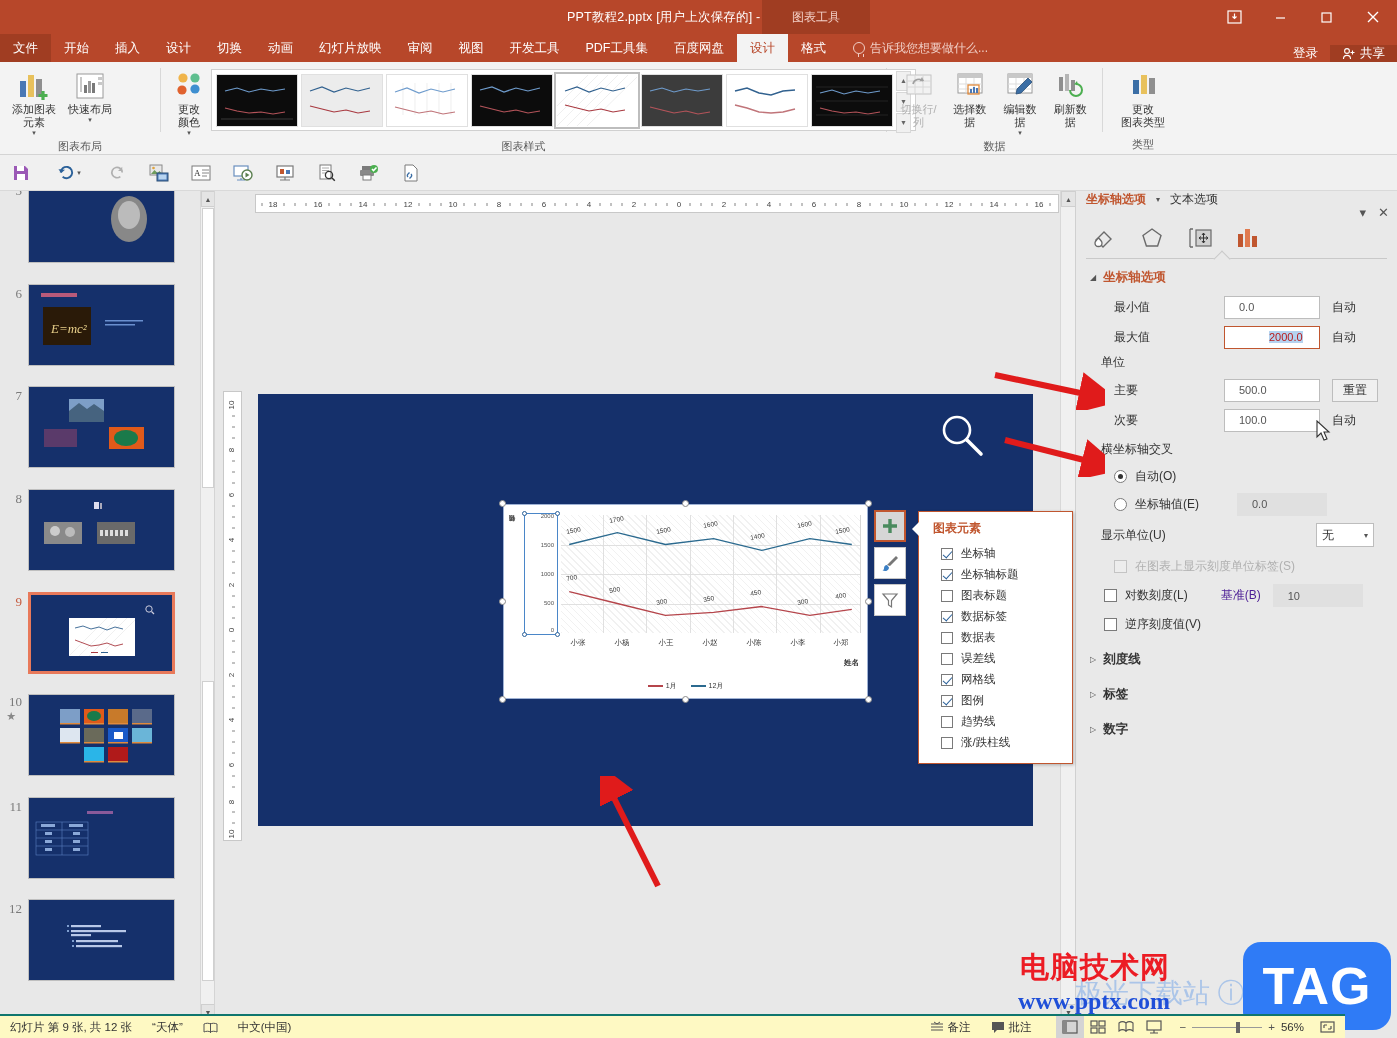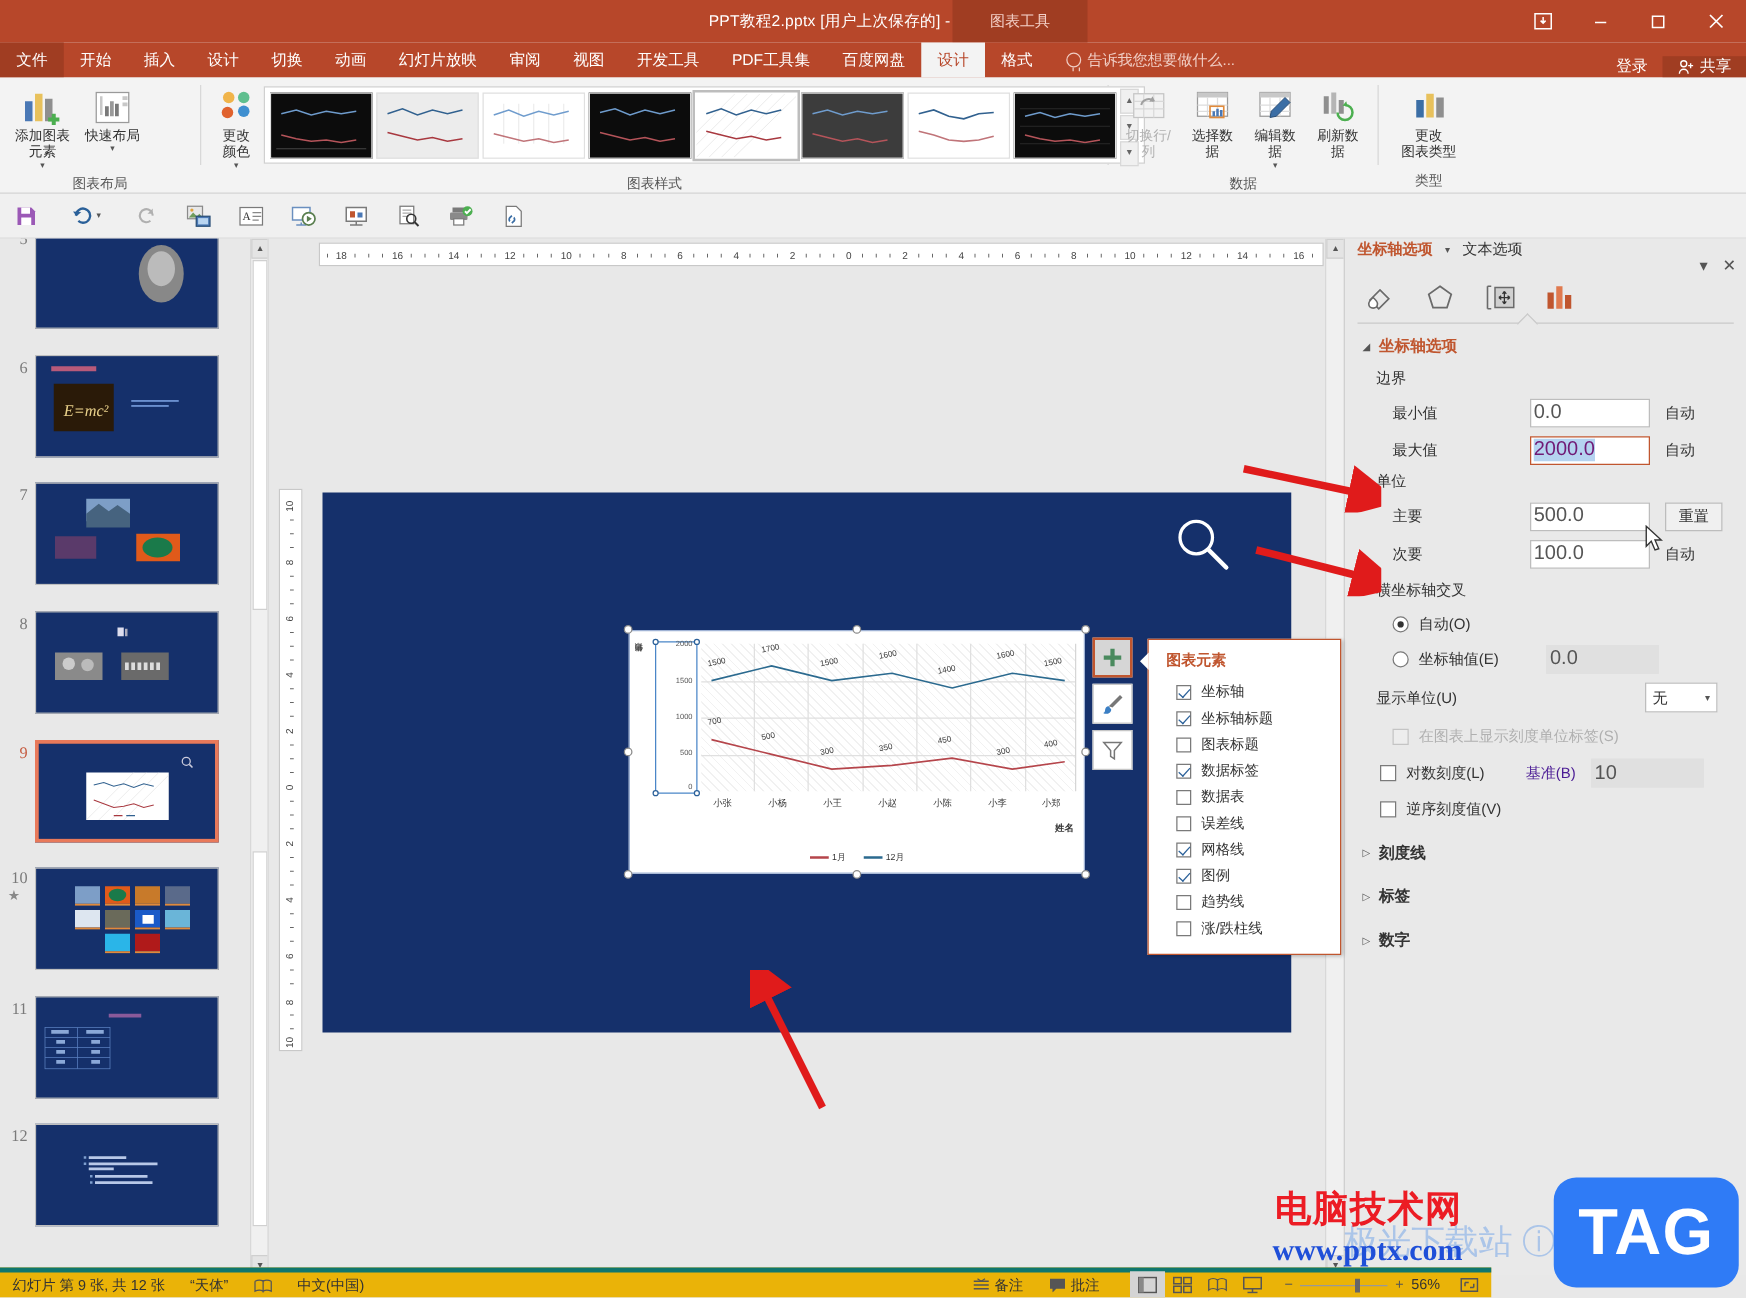--- a/index.html
+++ b/index.html
@@ -288,24 +288,24 @@
   }
   .sec-head.collapsed { color: #333; padding-top: 12px; }
   .tri { font-size: 8px; color: #555; }
   .sub-label { font-size: 12px; color: #333; padding: 2px 0 4px 25px; }
   .row {
     display: flex; align-items: center; height: 30px; padding-left: 38px;
   }
   .row-label { font-size: 12px; color: #333; width: 110px; }
   .tbox {
     width: 96px; height: 23px; background: #fff; border: 1px solid #bdbdbd;
-    font-size: 16px; color: #555; display: flex; align-items: center; padding-left: 2px;
+    font-size: 11px; color: #555; display: flex; align-items: center; padding-left: 14px;
   }
   .tbox.focused { border: 1px solid #c0562f; }
-  .tbox .sel-text { background: #b5d3f0; color: #701a75; }
+  .tbox .sel-text { background: #b5d3f0; color: #b91c1c; margin-left: 30px; }
   .tbox.flat { background: #e0e0e0; border: 1px solid #e0e0e0; }
   .auto-lbl { font-size: 12px; color: #333; margin-left: 12px; }
   .btn-reset {
     margin-left: 12px; width: 46px; height: 23px; background: #f0f0f0;
     border: 1px solid #bdbdbd; font-size: 12px; color: #333;
     display: flex; align-items: center; justify-content: center;
   }
   .radio-row {
     display: flex; align-items: center; height: 28px; padding-left: 38px; font-size: 12px; color: #333;
   }
@@ -327,22 +327,22 @@
   }
   .pchk.dim { border-color: #c4c4c4; background: #ededed; }
   .ddl {
     width: 58px; height: 24px; background: #fff; border: 1px solid #bdbdbd;
     font-size: 12px; color: #333; display: flex; align-items: center;
     justify-content: space-between; padding: 0 5px;
   }
 
   
   .statusbar {
-    position: absolute; left: 0; bottom: 0; width: 1193px; height: 24px;
-    background: #eab308; border-top: 4px solid #0f766e; display: flex;
+    position: absolute; left: 0; bottom: 0; width: 1345px; height: 24px;
+    background: #fef9c3; border-top: 2px solid #0f766e; display: flex;
     align-items: center; font-size: 11.5px; color: #333;
   }
   .sb-item { padding: 0 10px; display: flex; align-items: center; gap: 4px; }
   .sb-right { position: absolute; right: 0; display: flex; align-items: center; gap: 0; }
   .viewbtn {
     width: 28px; height: 22px; display: flex; align-items: center; justify-content: center;
   }
   .viewbtn.act { background: #d4d4d4; }
   .zoomslider { display: flex; align-items: center; gap: 0; padding: 0 6px; }
   .zs-track { width: 70px; height: 1px; background: #999; position: relative; }
@@ -1124,21 +1124,20 @@
           </svg>
       </div>
     </div>
     <div class="pdivider"></div>
 
     <div class="sec-head">
       <span class="tri">◢</span>
       <span>坐标轴选项</span>
     </div>
 
-    <div class="sub-label">边界</div>
 
     <div class="row">
       <span class="row-label">最小值</span>
       <span class="tbox">0.0</span>
       <span class="auto-lbl">自动</span>
     </div>
 
     <div class="row">
       <span class="row-label">最大值</span>
       <span class="tbox focused">

